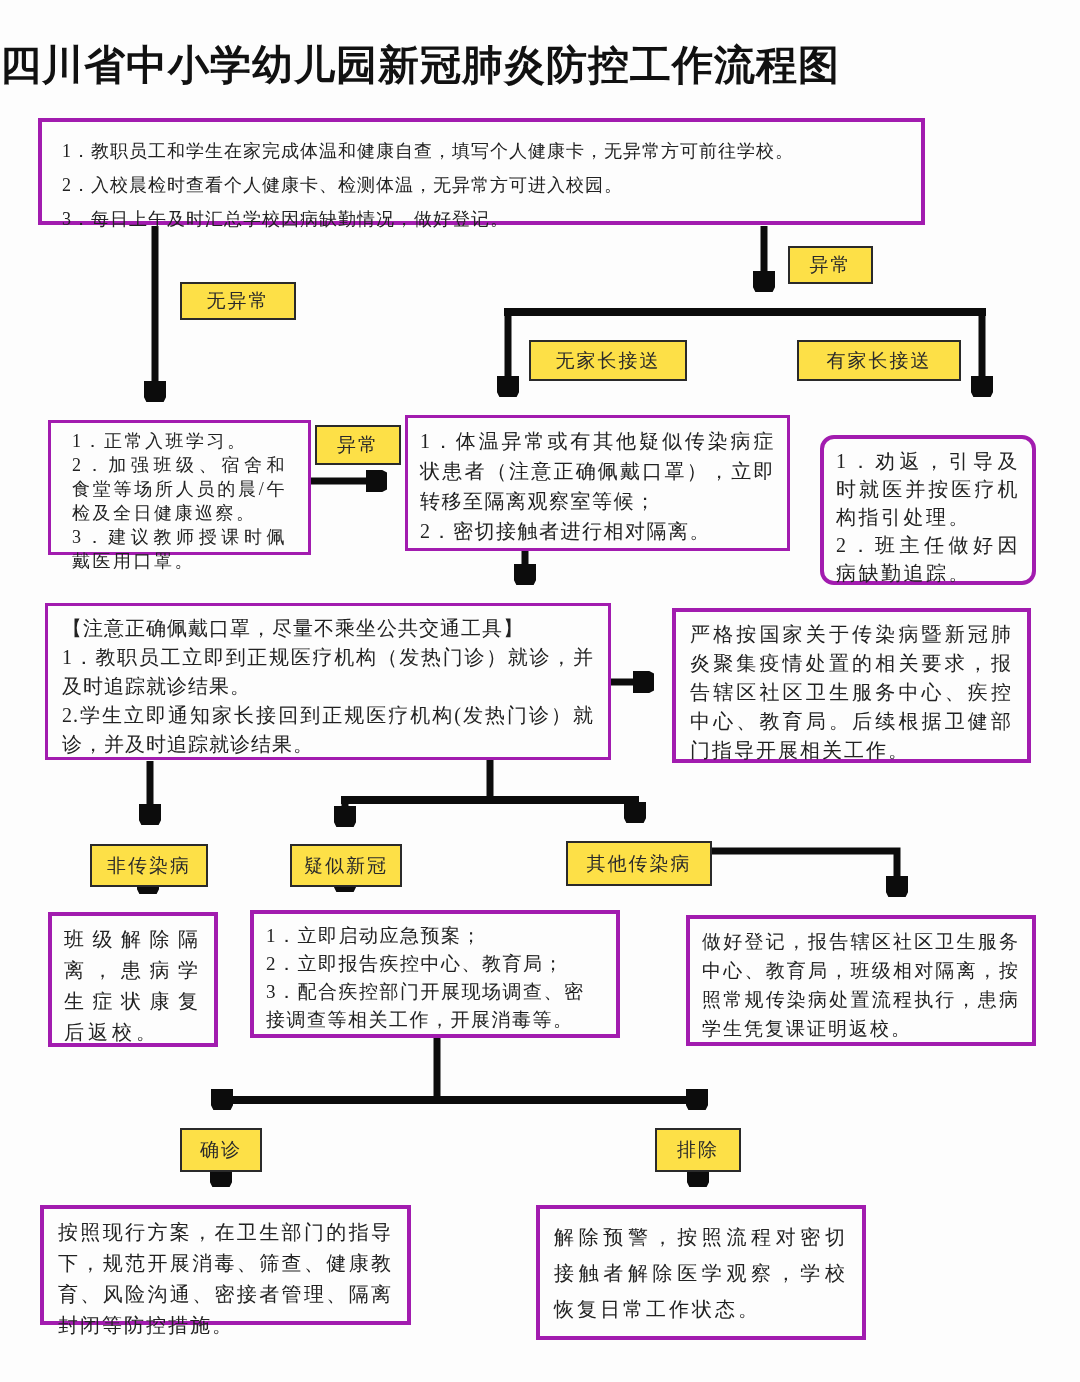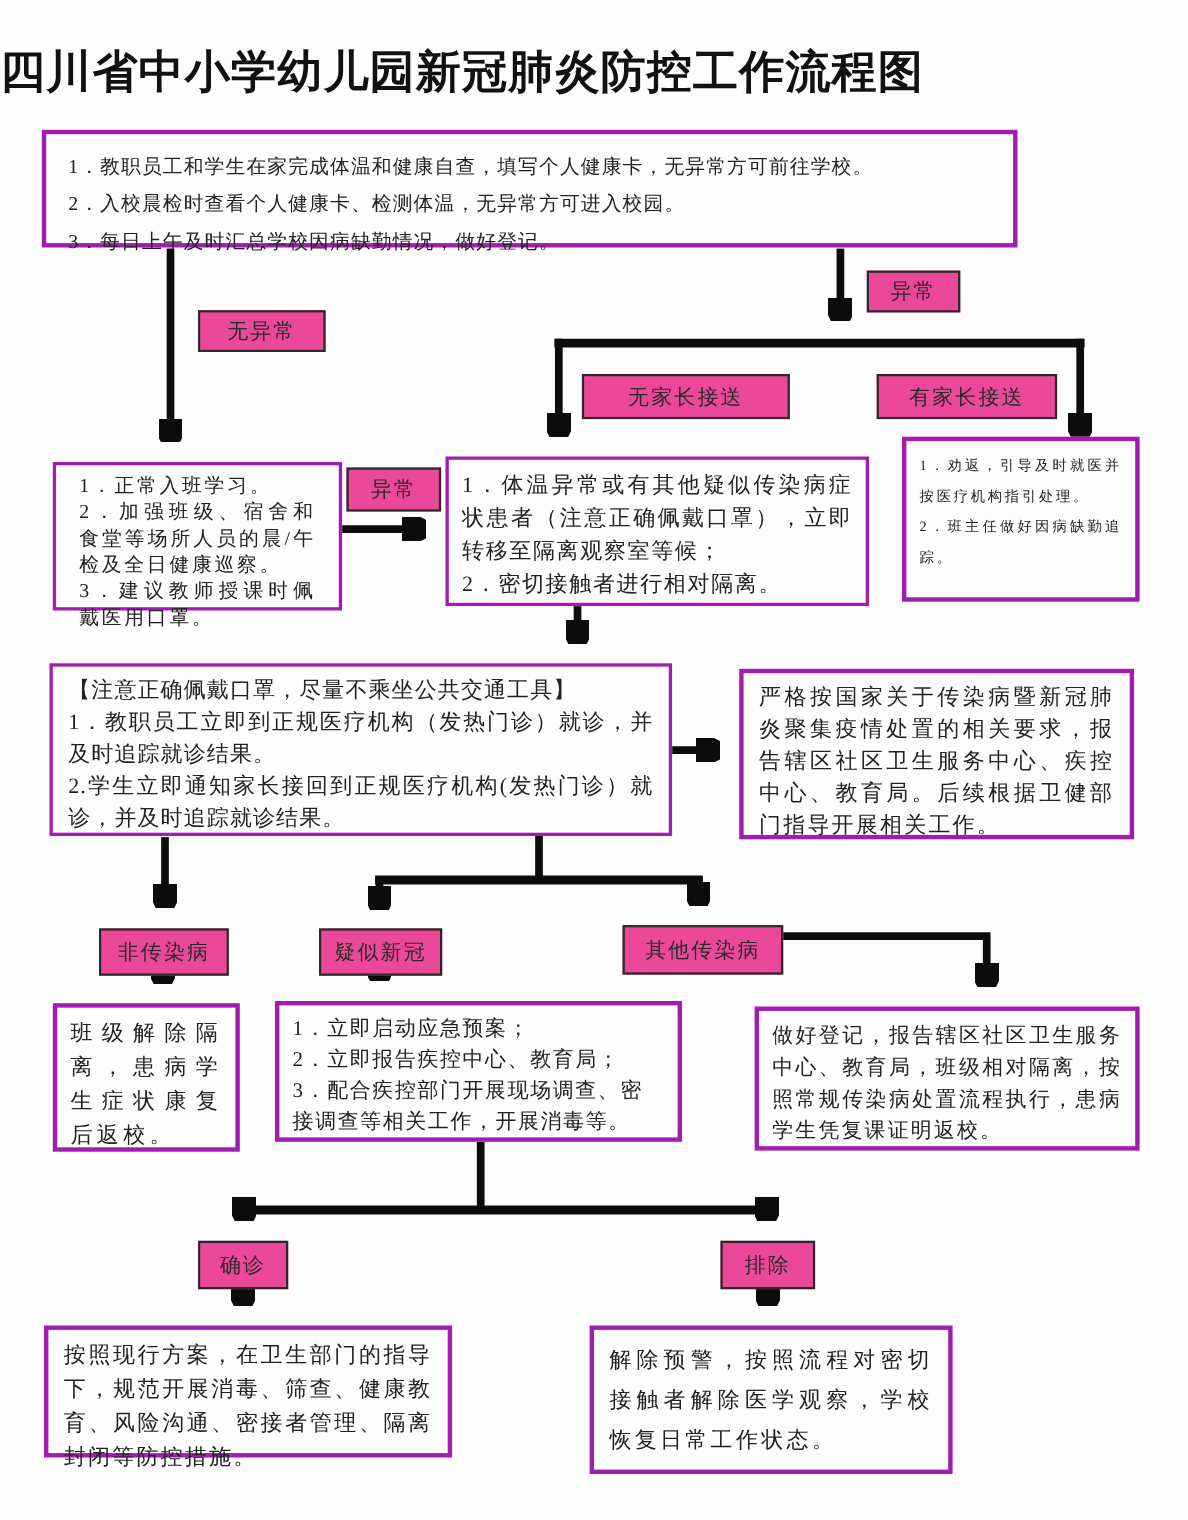--- a/index.html
+++ b/index.html
@@ -30,21 +30,21 @@
     line-height: 30px;
     text-align: justify;
     text-justify: inter-character;
     letter-spacing: 2px;
     color: #222;
   }
   .box.thick { border-width: 3px; }
   .lbl {
     position: absolute;
     border: 2px solid #2a2a2a;
-    background: #ec4899;
+    background: #fde047;
     display: flex;
     align-items: center;
     justify-content: center;
     font-size: 19px;
     letter-spacing: 2px;
     color: #2a2a2a;
   }
   #connector-layer {
     position: absolute;
     left: 0; top: 0;
@@ -95,21 +95,21 @@
     <div>2．入校晨检时查看个人健康卡、检测体温，无异常方可进入校园。</div>
     <div>3．每日上午及时汇总学校因病缺勤情况，做好登记。</div>
   </div>
 
   <div class="lbl" style="left:180px; top:282px; width:116px; height:38px;">
     <span>无异常</span>
   </div>
   <div class="lbl" style="left:788px; top:246px; width:85px; height:38px;">
     <span>异常</span>
   </div>
-  <div class="lbl" style="left:529px; top:340px; width:189px; height:41px;text-align:right;">
+  <div class="lbl" style="left:529px; top:340px; width:158px; height:41px;text-align:right;">
     <span>无家长接送</span>
   </div>
   <div class="lbl" style="left:797px; top:340px; width:164px; height:41px;">
     <span>有家长接送</span>
   </div>
 
   <div class="box thick" style="left:48px; top:420px; width:263px; height:135px; padding:6px 21px; font-size:18px; line-height:24px; letter-spacing:2.5px;">
     <div>1．正常入班学习。</div>
     <div>2．加强班级、宿舍和食堂等场所人员的晨/午检及全日健康巡察。</div>
     <div>3．建议教师授课时佩戴医用口罩。</div>
@@ -117,21 +117,21 @@
 
   <div class="lbl" style="left:315px; top:425px; width:86px; height:40px;">
     <span>异常</span>
   </div>
 
   <div class="box thick" style="left:405px; top:415px; width:385px; height:136px; padding:8px 12px; font-size:20px; line-height:30px; letter-spacing:1.5px;">
     <div>1．体温异常或有其他疑似传染病症状患者（注意正确佩戴口罩），立即转移至隔离观察室等候；</div>
     <div>2．密切接触者进行相对隔离。</div>
   </div>
 
-  <div class="box" style="left:820px; top:397px; width:216px; height:150px; padding:8px 12px; font-size:13px; line-height:28px; letter-spacing:2.5px;">
+  <div class="box" style="left:820px; top:435px; width:216px; height:150px; padding:8px 12px; font-size:20px; line-height:28px; letter-spacing:2.5px;border-radius:14px;">
     <div>1．劝返，引导及时就医并按医疗机构指引处理。</div>
     <div>2．班主任做好因病缺勤追踪。</div>
   </div>
 
   <div class="box thick" style="left:45px; top:603px; width:566px; height:157px; padding:8px 14px; font-size:20px; line-height:29px; letter-spacing:1px;">
     <div>【注意正确佩戴口罩，尽量不乘坐公共交通工具】</div>
     <div>1．教职员工立即到正规医疗机构（发热门诊）就诊，并及时追踪就诊结果。</div>
     <div>2.学生立即通知家长接回到正规医疗机构(发热门诊）就诊，并及时追踪就诊结果。</div>
   </div>
 

